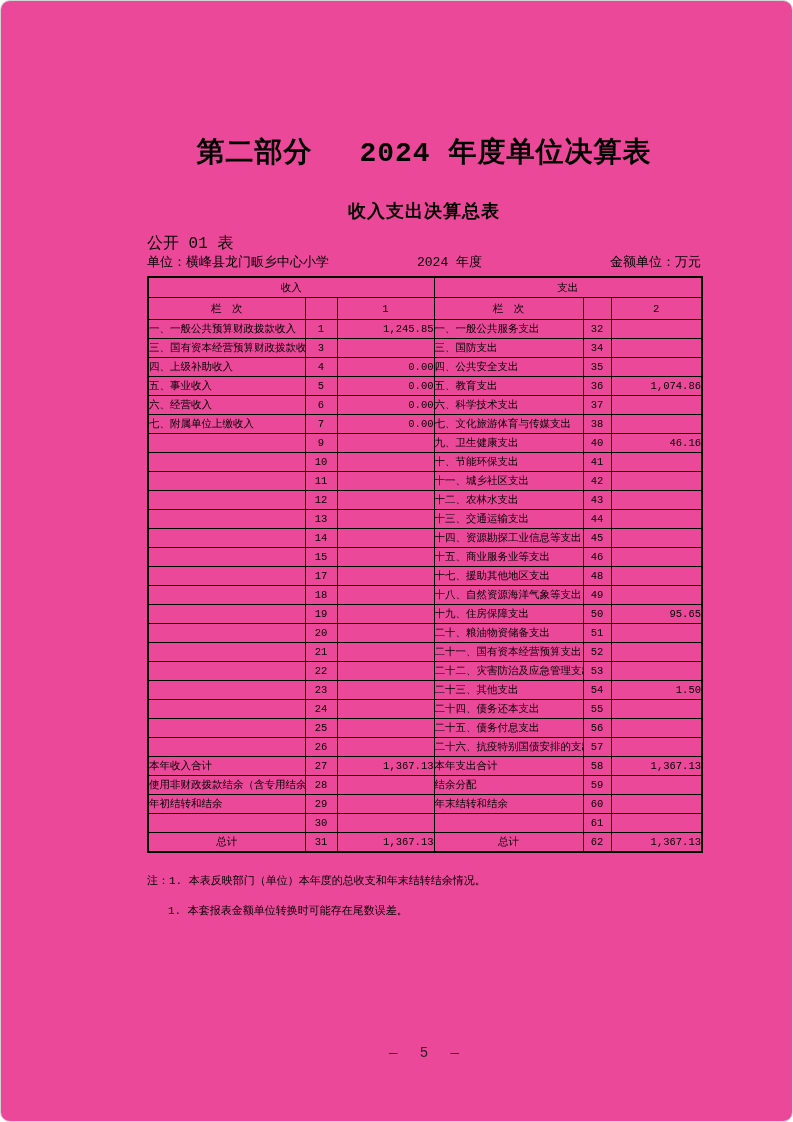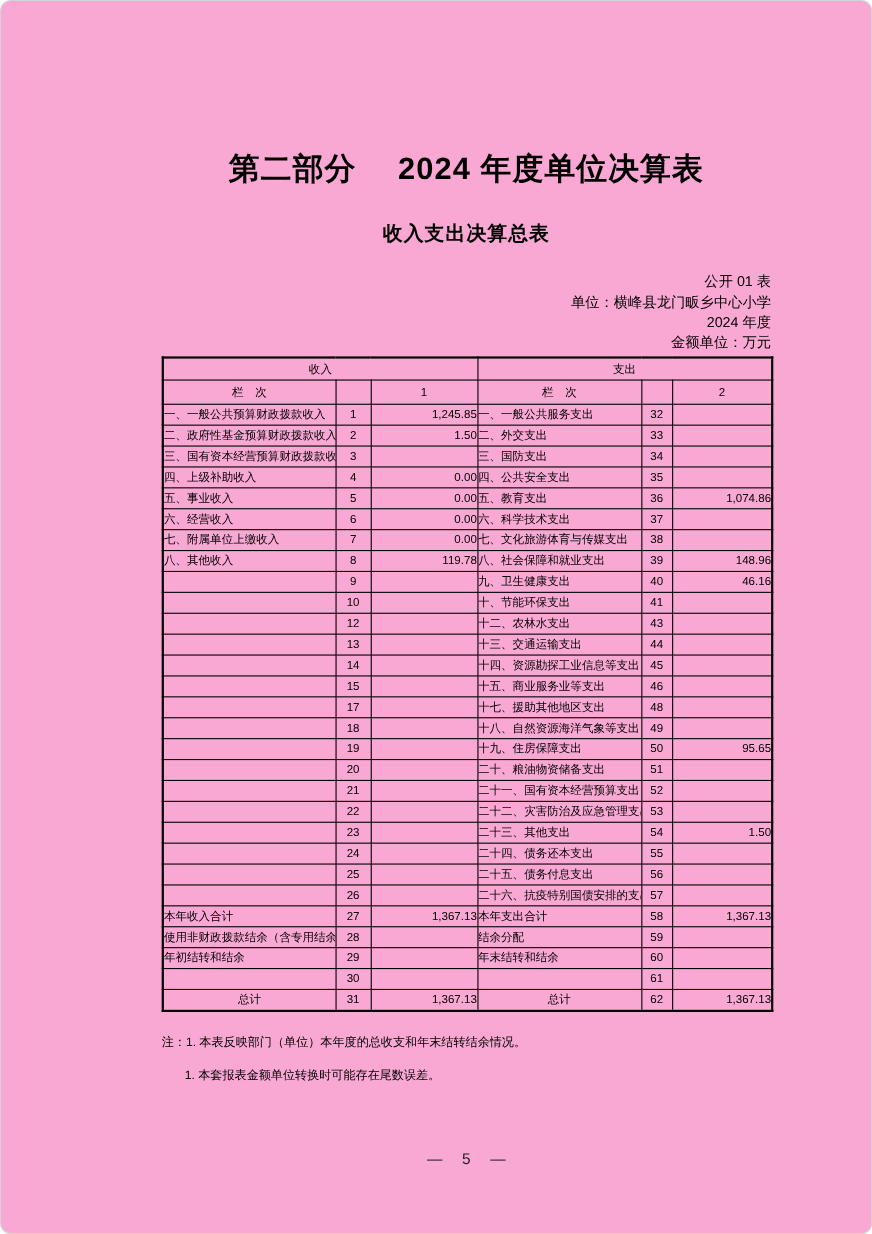--- a/index.html
+++ b/index.html
@@ -1,23 +1,23 @@
 <!DOCTYPE html>
 <html><head>
 <meta charset="utf-8">
 <style>
   html,body{margin:0;padding:0;background:#fff;}
   .page{
     position:relative;
     width:791px;height:1120px;
-    background:#f9a8d4;
+    background:#ec4899;
     border:1px solid #d4d4d4;
     border-radius:10px;
     box-sizing:content-box;
-    font-family:Liberation Sans, sans-serif;
+    font-family:Liberation Mono, monospace;
     color:#000;
     overflow:hidden;
   }
   .content{position:absolute;left:146px;top:0;width:554px;}
   .part-title{
     margin-top:136px;
     text-align:center;
     font-size:28px;
     font-weight:bold;
     line-height:34px;
@@ -26,34 +26,32 @@
   }
   .table-title{
     margin-top:29px;
     text-align:center;
     font-size:18px;
     font-weight:bold;
     line-height:24px;
     letter-spacing:1px;
   }
   .public-no{
-    margin-top:24px;
-    text-align:right;
-    font-size:13px;
+    margin-top:12px;
+    font-size:16px;
     line-height:16px;
   }
   .meta{
     margin-top:2px;
     display:flex;
     justify-content:space-between;
     align-items:flex-end;
     font-size:13px;
     line-height:18px;
     padding-bottom:4px;
-    flex-direction:column;
   }
   .meta .year{margin-left:-40px;}
   table.acct{
     border-collapse:collapse;
     table-layout:fixed;
     width:554px;
     border:2px solid #000;
     font-size:10.5px;
   }
   table.acct td,table.acct th{
@@ -129,28 +127,20 @@
       <tbody>
           <tr>
             <td class="item">一、一般公共预算财政拨款收入</td>
             <td class="line">1</td>
             <td class="amt">1,245.85</td>
             <td class="item mid">一、一般公共服务支出</td>
             <td class="line">32</td>
             <td class="amt"></td>
           </tr>
           <tr>
-            <td class="item">二、政府性基金预算财政拨款收入</td>
-            <td class="line">2</td>
-            <td class="amt">1.50</td>
-            <td class="item mid">二、外交支出</td>
-            <td class="line">33</td>
-            <td class="amt"></td>
-          </tr>
-          <tr>
             <td class="item">三、国有资本经营预算财政拨款收入</td>
             <td class="line">3</td>
             <td class="amt"></td>
             <td class="item mid">三、国防支出</td>
             <td class="line">34</td>
             <td class="amt"></td>
           </tr>
           <tr>
             <td class="item">四、上级补助收入</td>
             <td class="line">4</td>
@@ -177,41 +167,41 @@
           </tr>
           <tr>
             <td class="item">七、附属单位上缴收入</td>
             <td class="line">7</td>
             <td class="amt">0.00</td>
             <td class="item mid">七、文化旅游体育与传媒支出</td>
             <td class="line">38</td>
             <td class="amt"></td>
           </tr>
           <tr>
-            <td class="item">八、其他收入</td>
-            <td class="line">8</td>
-            <td class="amt">119.78</td>
-            <td class="item mid">八、社会保障和就业支出</td>
-            <td class="line">39</td>
-            <td class="amt">148.96</td>
-          </tr>
-          <tr>
             <td class="item"></td>
             <td class="line">9</td>
             <td class="amt"></td>
             <td class="item mid">九、卫生健康支出</td>
             <td class="line">40</td>
             <td class="amt">46.16</td>
           </tr>
           <tr>
             <td class="item"></td>
             <td class="line">10</td>
             <td class="amt"></td>
             <td class="item mid">十、节能环保支出</td>
             <td class="line">41</td>
+            <td class="amt"></td>
+          </tr>
+          <tr>
+            <td class="item"></td>
+            <td class="line">11</td>
+            <td class="amt"></td>
+            <td class="item mid">十一、城乡社区支出</td>
+            <td class="line">42</td>
             <td class="amt"></td>
           </tr>
           <tr>
             <td class="item"></td>
             <td class="line">12</td>
             <td class="amt"></td>
             <td class="item mid">十二、农林水支出</td>
             <td class="line">43</td>
             <td class="amt"></td>
           </tr>

